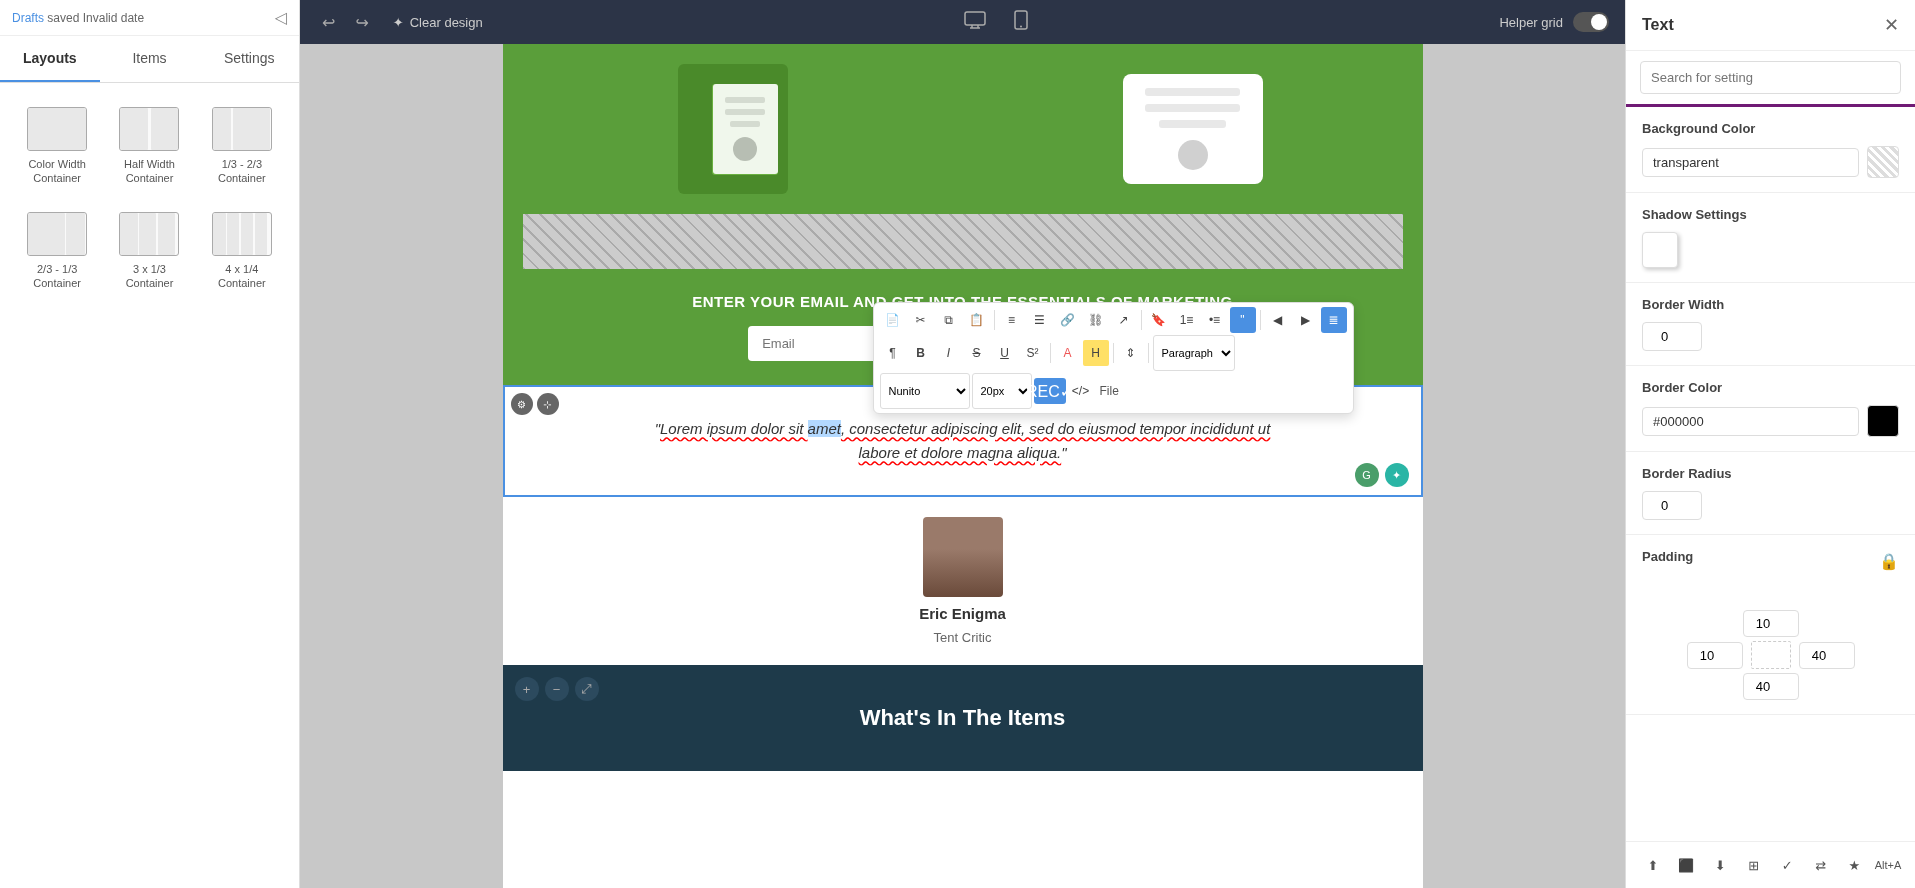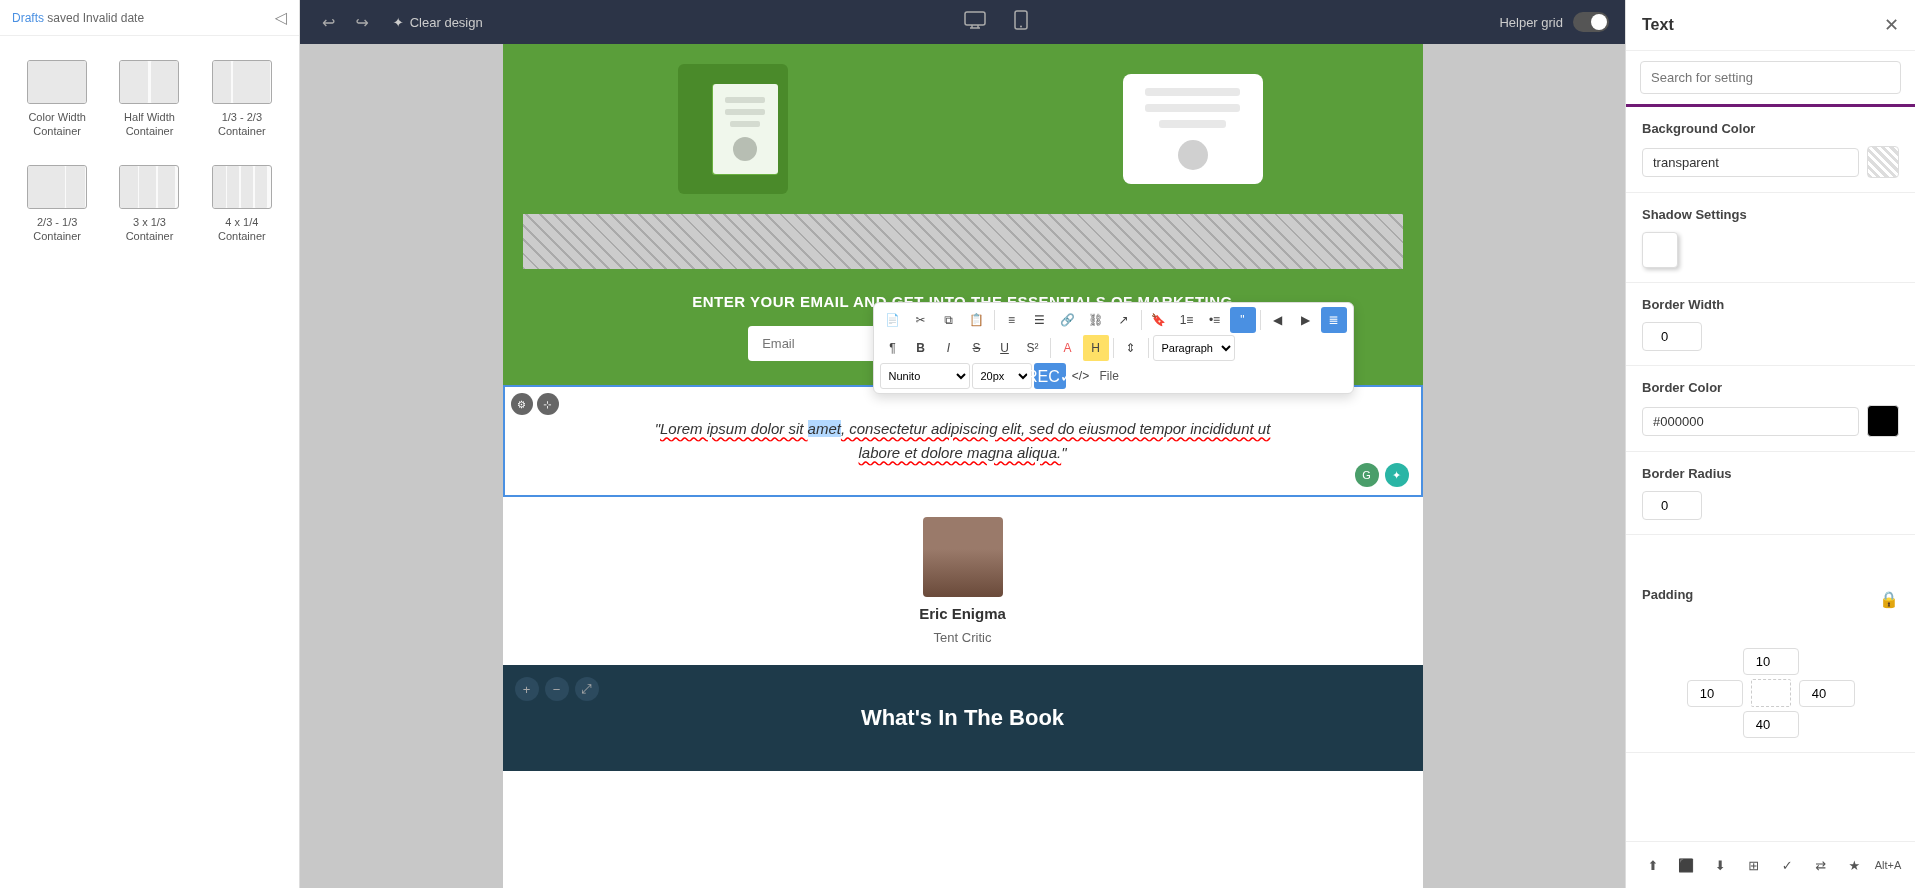--- a/index.html
+++ b/index.html
@@ -284,21 +284,21 @@
       color: #444;
     }
     .editor-btn.active { background: #4a90e2; color: #fff; }
     .editor-separator {
       width: 1px;
       height: 20px;
       background: #ddd;
       margin: 0 2px;
     }
     .editor-select {
-      height: 26px;
+      height: 36px;
       border: 1px solid #ddd;
       border-radius: 3px;
       font-size: 11px;
       padding: 0 4px;
       background: #fff;
       cursor: pointer;
     }
 
     
     .canvas-section-quote {
@@ -597,20 +597,25 @@
 
 <div class="left-sidebar">
   <div class="sidebar-header">
     <span>
       <span class="drafts-label">Drafts</span>
       <span class="saved-text">saved Invalid date</span>
     </span>
     <button style="background:none;border:none;cursor:pointer;font-size:16px;color:#888;">◁</button>
   </div>
 
+  <div class="sidebar-tabs">
+    <div class="sidebar-tab active">Layouts</div>
+    <div class="sidebar-tab">Items</div>
+    <div class="sidebar-tab">Settings</div>
+  </div>
 
   <div class="layout-grid">
 
     <div class="layout-item">
       <div class="layout-icon">
         <div class="icon-full-width"></div>
       </div>
       <div class="layout-label">Color Width Container</div>
     </div>
 
@@ -816,21 +821,21 @@
         <div class="person-name">Eric Enigma</div>
         <div class="person-title">Tent Critic</div>
       </div>
 
       <div class="canvas-section-dark">
         <div class="dark-section-controls">
           <button class="dark-ctrl-btn">+</button>
           <button class="dark-ctrl-btn">−</button>
           <button class="dark-ctrl-btn">⤢</button>
         </div>
-        <div class="dark-section-title">What's In The Book</div>
+        <div class="dark-section-title">What's In The Items</div>
       </div>
 
     </div>
   </div>
 </div>
 
 <div class="right-sidebar">
   <div class="rs-header">
     <span class="rs-title">Text</span>
     <button class="rs-close-btn">✕</button>
@@ -865,21 +870,21 @@
       <div class="rs-color-swatch swatch-black"></div>
     </div>
   </div>
 
   <div class="rs-section">
     <div class="rs-section-title">Border Radius</div>
     <input class="rs-number-input" type="number" value="0" style="">
   </div>
 
   <div class="rs-section">
-    <div style="display:flex;align-items:center;justify-content:space-between;margin-bottom:10px;margin-top:38px;">
+    <div style="display:flex;align-items:center;justify-content:space-between;margin-bottom:10px;">
       <div class="rs-section-title">Padding</div>
       <button class="lock-icon-btn">🔒</button>
     </div>
     <div style="display:flex;flex-direction:column;align-items:center;gap:4px;margin-top:36px;">
       <div style="display:flex;justify-content:center;">
         <input class="padding-input" type="number" value="10" style="width: 56px; border: 1px solid rgb(221, 221, 221); border-radius: 4px; padding: 5px 4px; text-align: center; font-size: 13px;">
       </div>
       <div style="display:flex;gap:8px;align-items:center;justify-content:center;">
         <input class="padding-input" type="number" value="10" style="width: 56px; border: 1px solid rgb(221, 221, 221); border-radius: 4px; padding: 5px 4px; text-align: center; font-size: 13px;">
         <div style="width:40px;height:28px;border:1px dashed #ccc;border-radius:2px;"></div>

